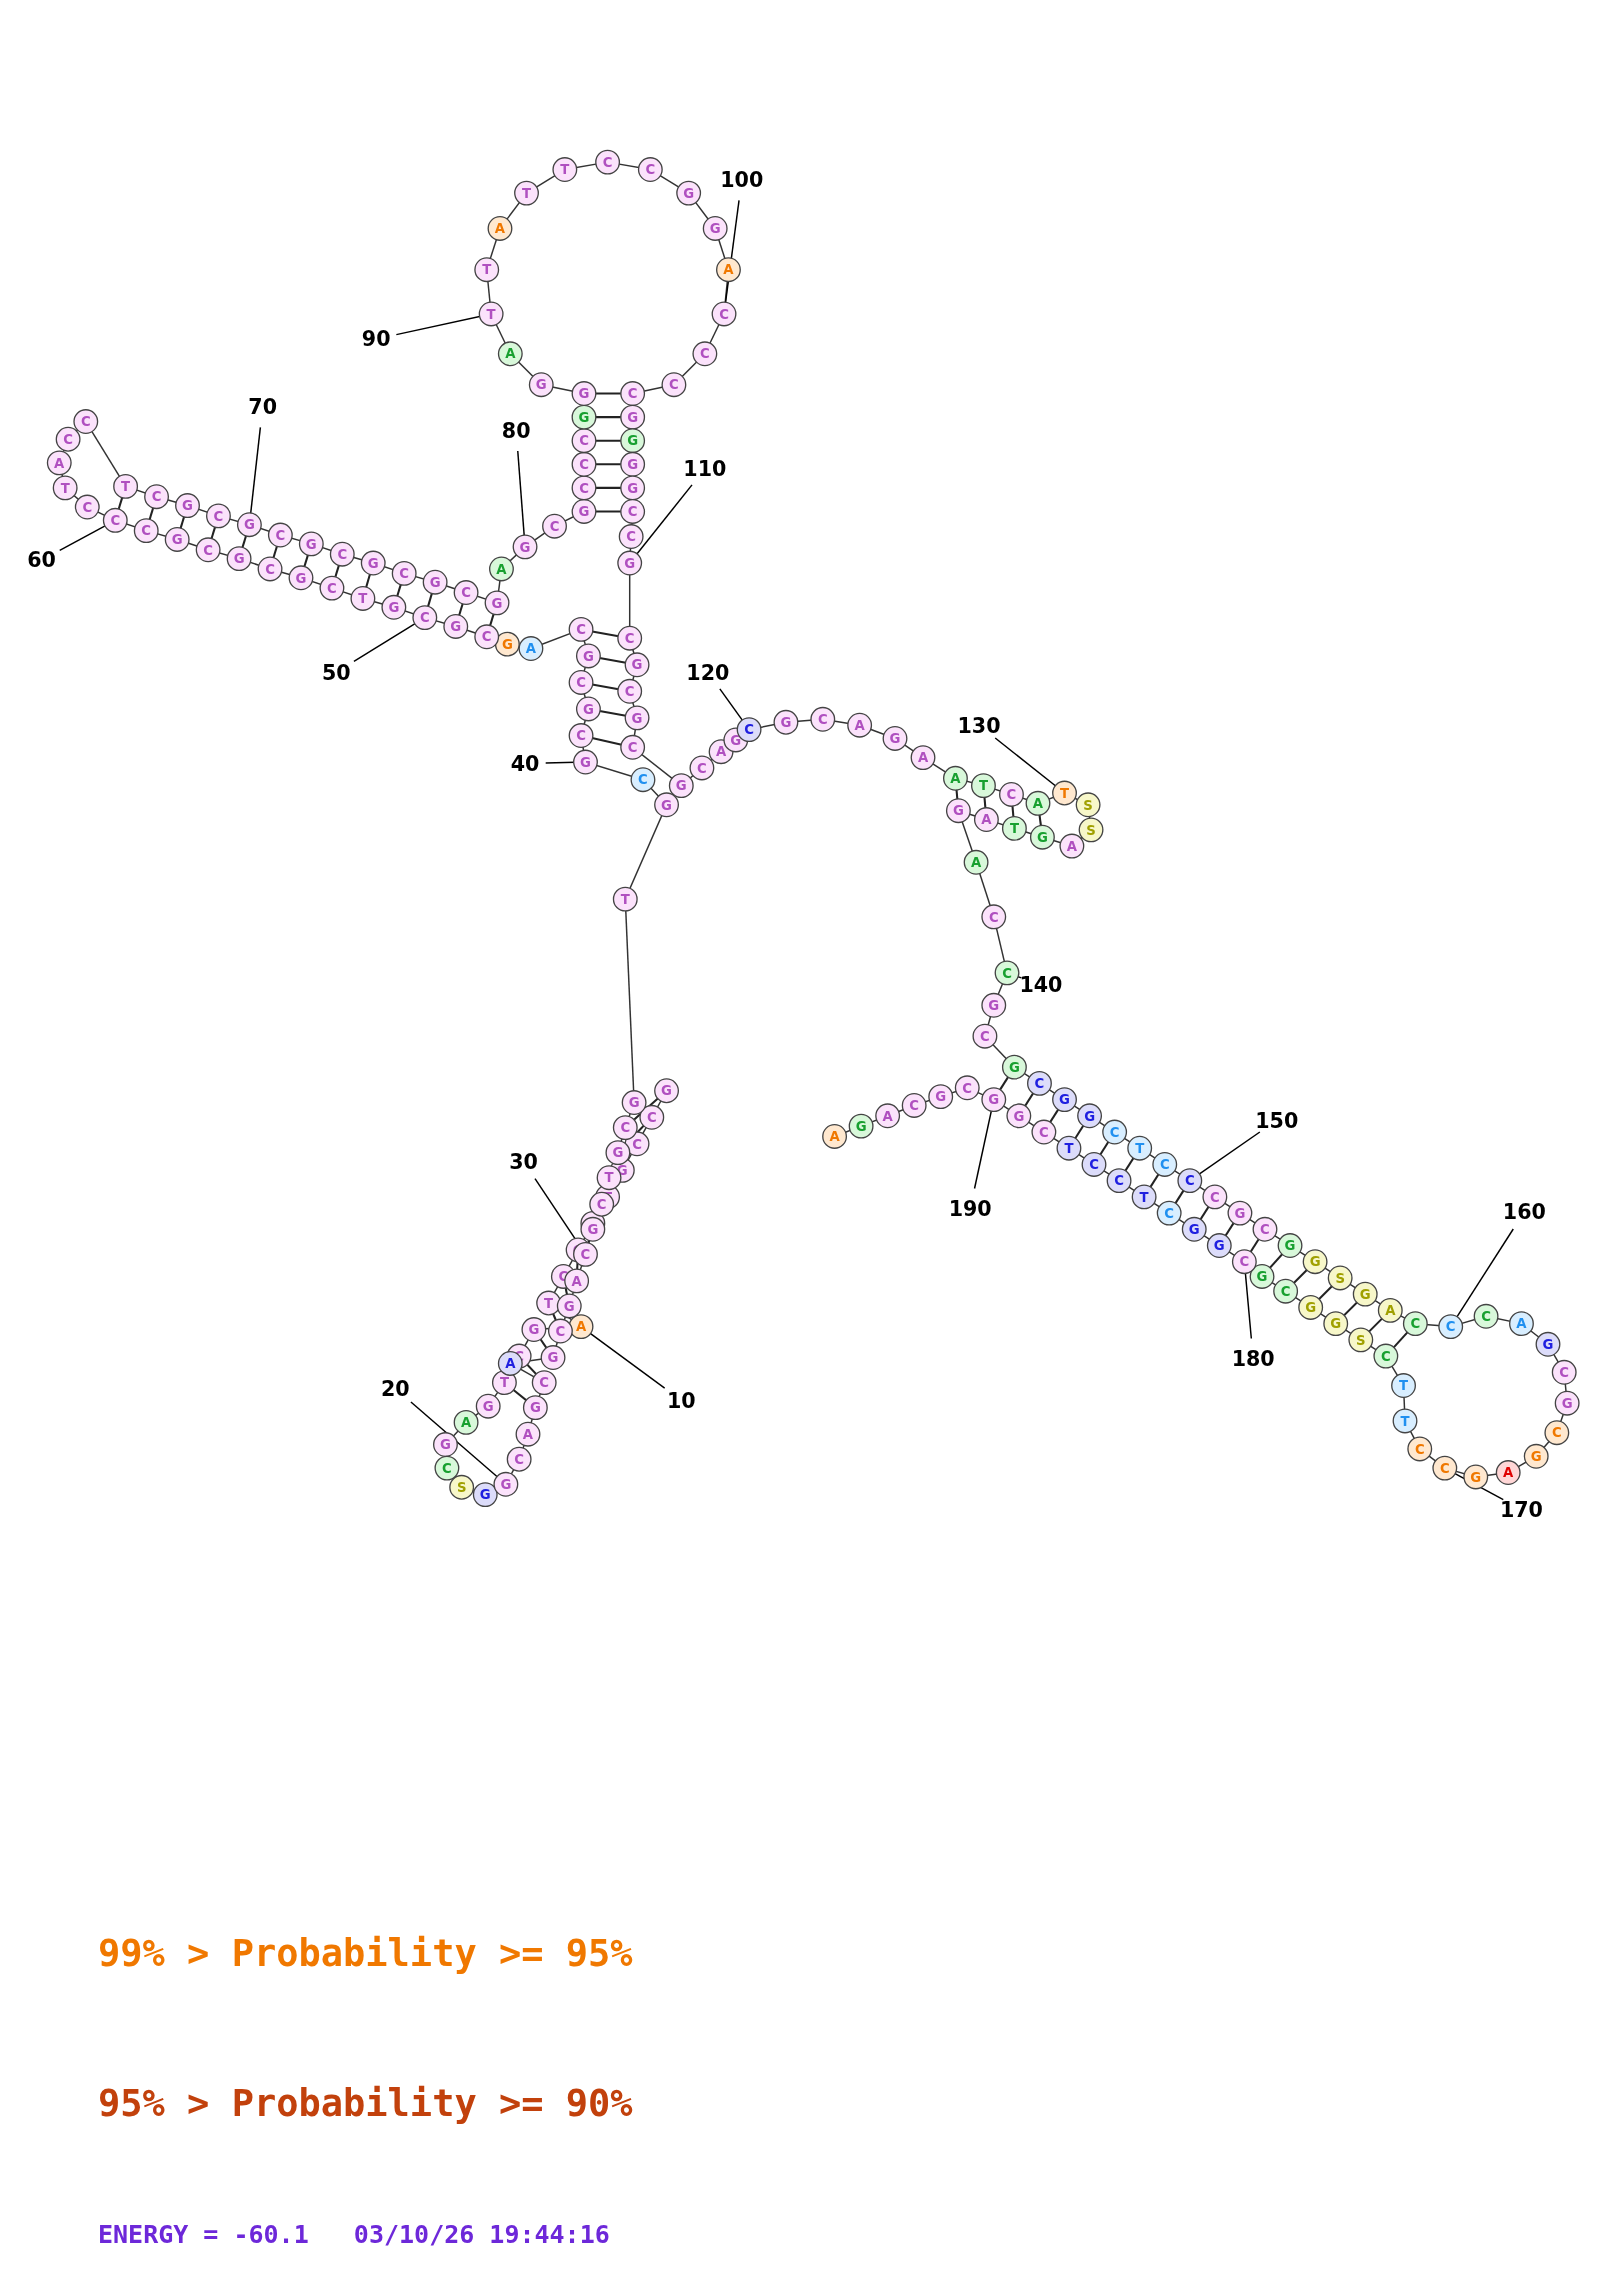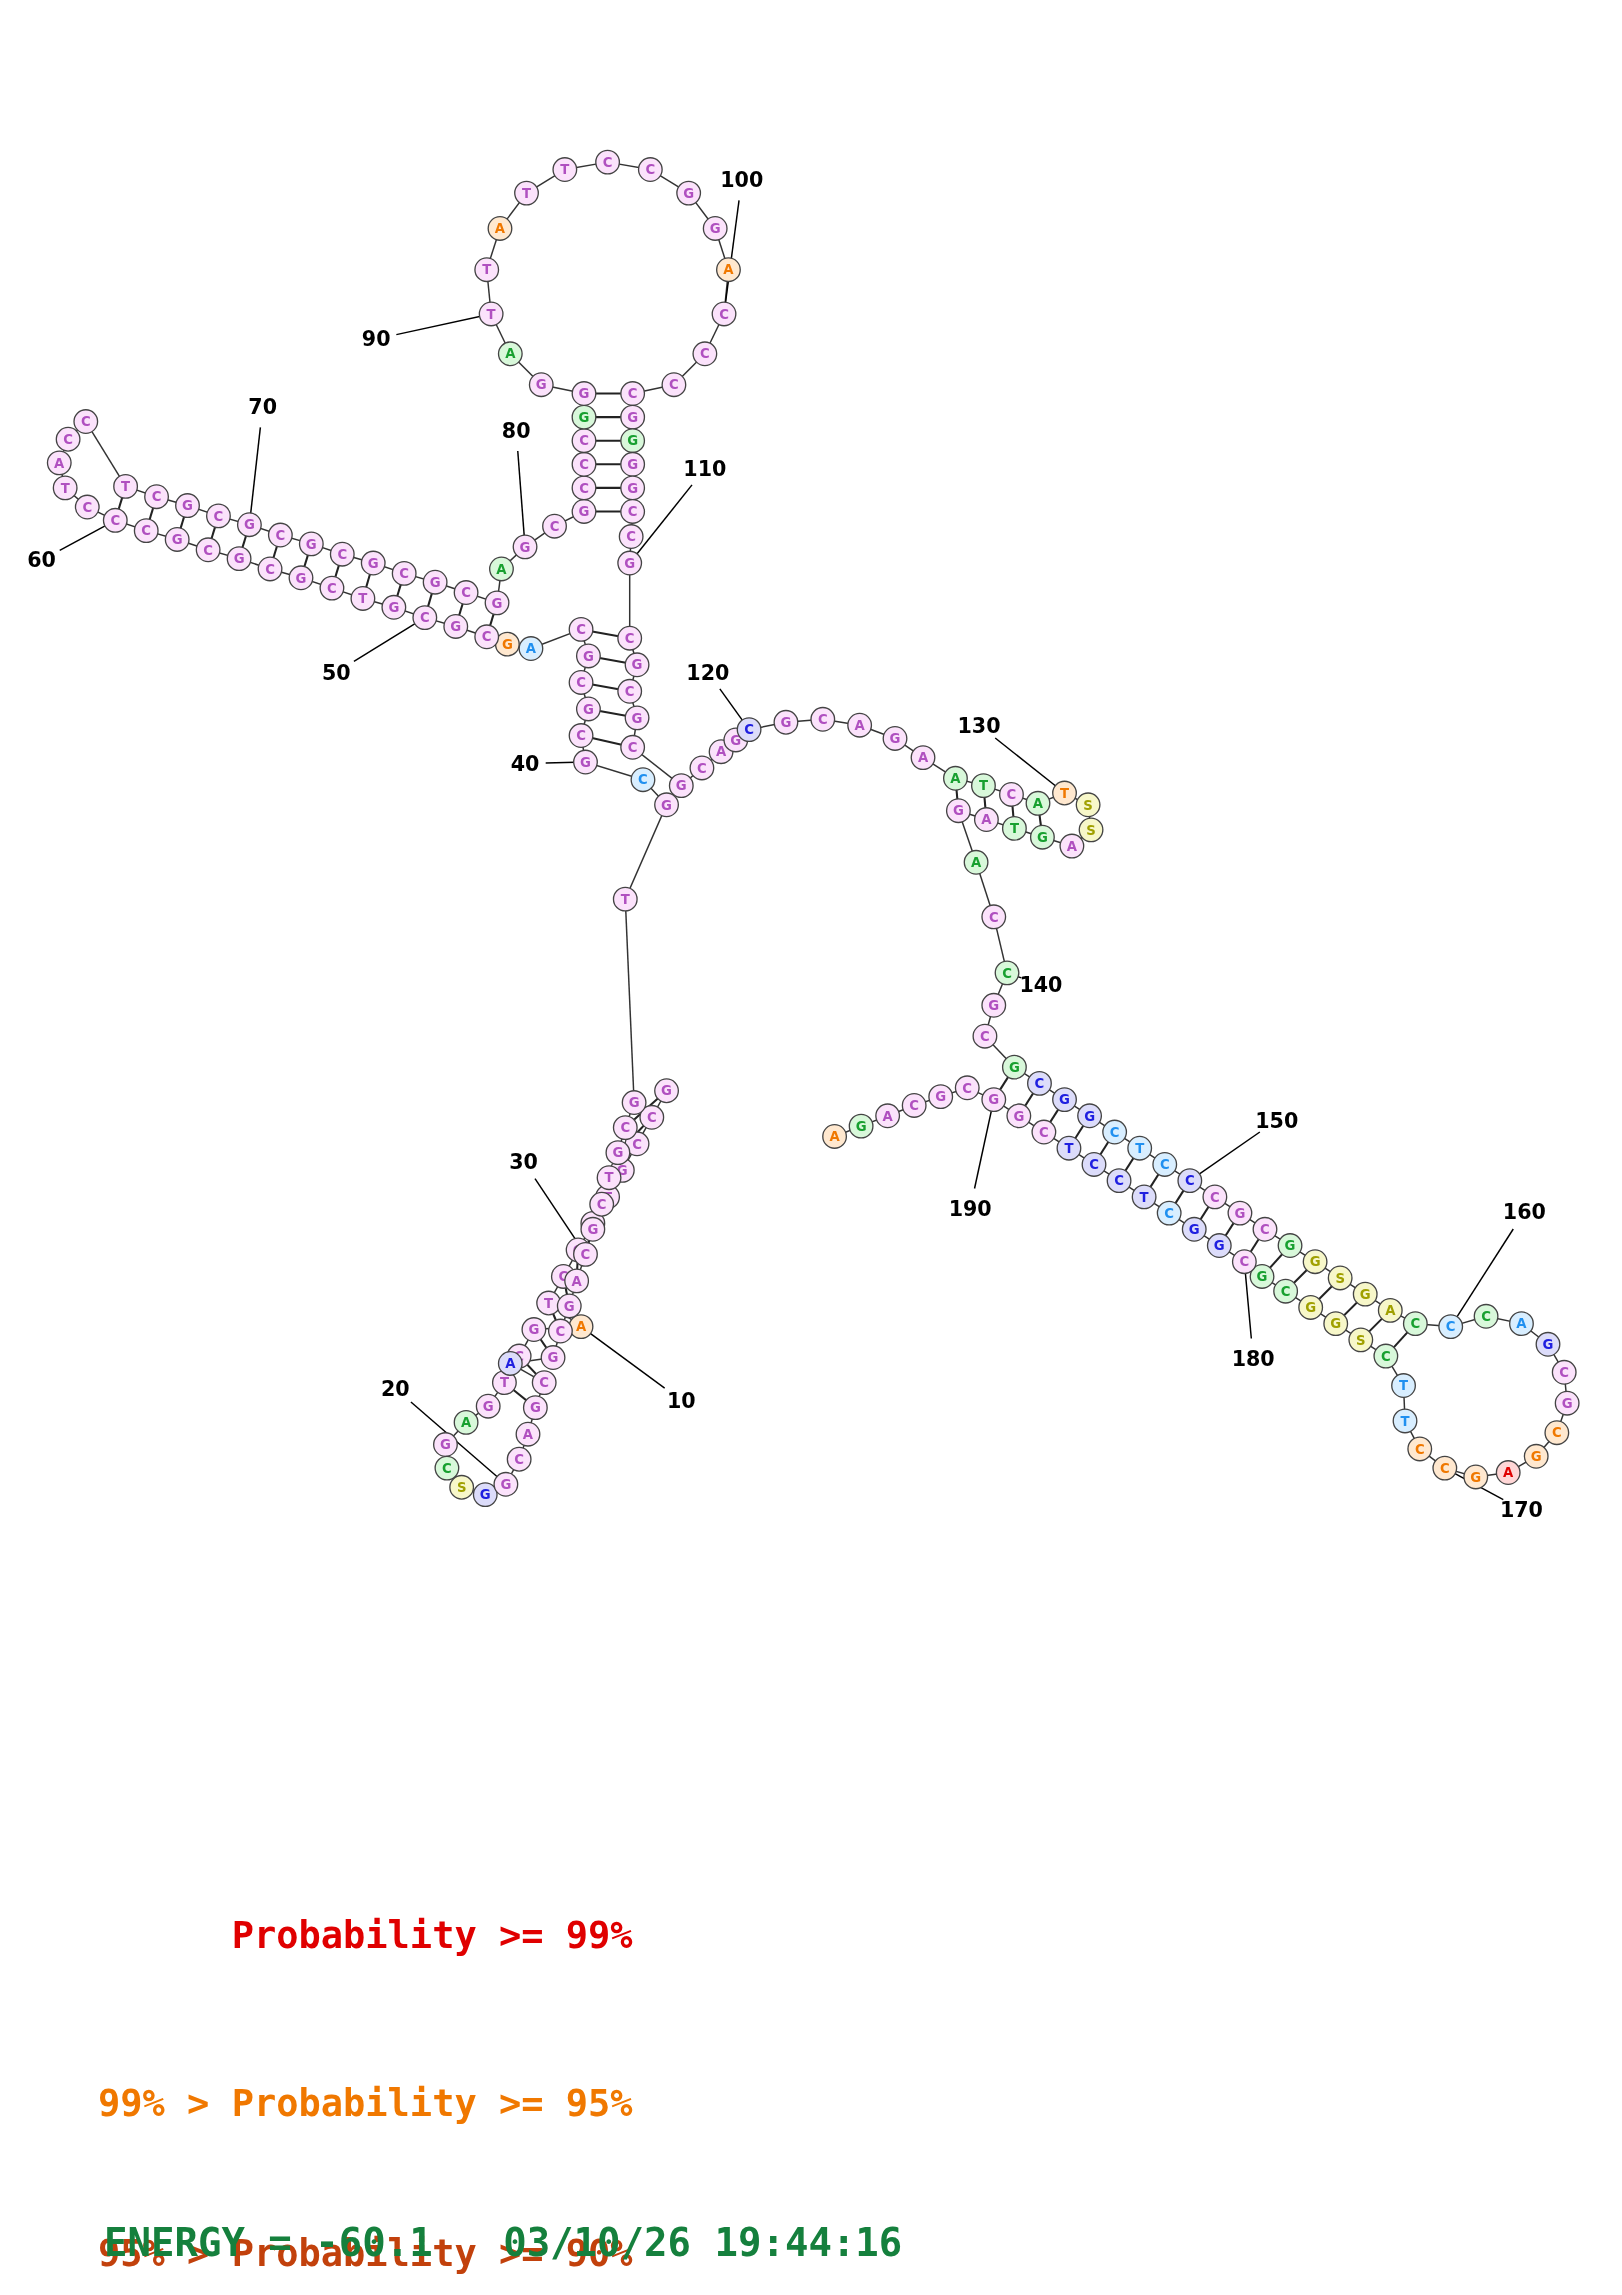--- a/index.html
+++ b/index.html
@@ -7,23 +7,23 @@
   #plot-wrap{position:absolute;left:0;top:0;width:1622px;height:2295px;}
   svg{display:block;}
   #legend{
     position:absolute;left:98px;top:1811px;
     font-family:"DejaVu Sans Mono",monospace;
     font-weight:bold;font-size:37px;line-height:50px;
     white-space:pre;
   }
   .legend-line{white-space:pre;}
   #energy{
-    position:absolute;left:104px;top:2220px;
+    position:absolute;left:98px;top:2220px;
     font-family:"DejaVu Sans Mono",monospace;
-    font-weight:bold;font-size:39px;color:#15803d;
+    font-weight:bold;font-size:25px;color:#6d28d9;
     white-space:pre;
   }
 </style>
 </head>
 <body>
 
 <div id="plot-wrap">
   <svg id="plot" width="1622" height="2295" viewBox="0 0 1100 1557" xmlns="http://www.w3.org/2000/svg">
       <line x1="452" y1="740" x2="442" y2="758" stroke="#333" stroke-width="1"></line>
       <line x1="442" y1="758" x2="432" y2="776" stroke="#333" stroke-width="1"></line>
@@ -704,21 +704,20 @@
       <text x="706" y="673" text-anchor="middle" font-size="14" font-weight="bold" fill="#000" font-family="&quot;DejaVu Sans&quot;, sans-serif">140</text>
       <text x="866" y="765" text-anchor="middle" font-size="14" font-weight="bold" fill="#000" font-family="&quot;DejaVu Sans&quot;, sans-serif">150</text>
       <text x="1034" y="827" text-anchor="middle" font-size="14" font-weight="bold" fill="#000" font-family="&quot;DejaVu Sans&quot;, sans-serif">160</text>
       <text x="1032" y="1029" text-anchor="middle" font-size="14" font-weight="bold" fill="#000" font-family="&quot;DejaVu Sans&quot;, sans-serif">170</text>
       <text x="850" y="927" text-anchor="middle" font-size="14" font-weight="bold" fill="#000" font-family="&quot;DejaVu Sans&quot;, sans-serif">180</text>
       <text x="658" y="825" text-anchor="middle" font-size="14" font-weight="bold" fill="#000" font-family="&quot;DejaVu Sans&quot;, sans-serif">190</text>
     </svg>
 </div>
 
 <div id="legend">
-  <div class="legend-line" style="color: rgb(224, 0, 0);">      Probability &gt;= 99%</div>
   <div class="legend-line" style="color: rgb(240, 120, 0); margin-top: 18px;">99% &gt; Probability &gt;= 95%</div>
   <div class="legend-line" style="color: #c2410c;">95% &gt; Probability &gt;= 90%</div>
   
   
   
   
   
 </div>
 
 <div id="energy">ENERGY = -60.1   03/10/26 19:44:16</div>

